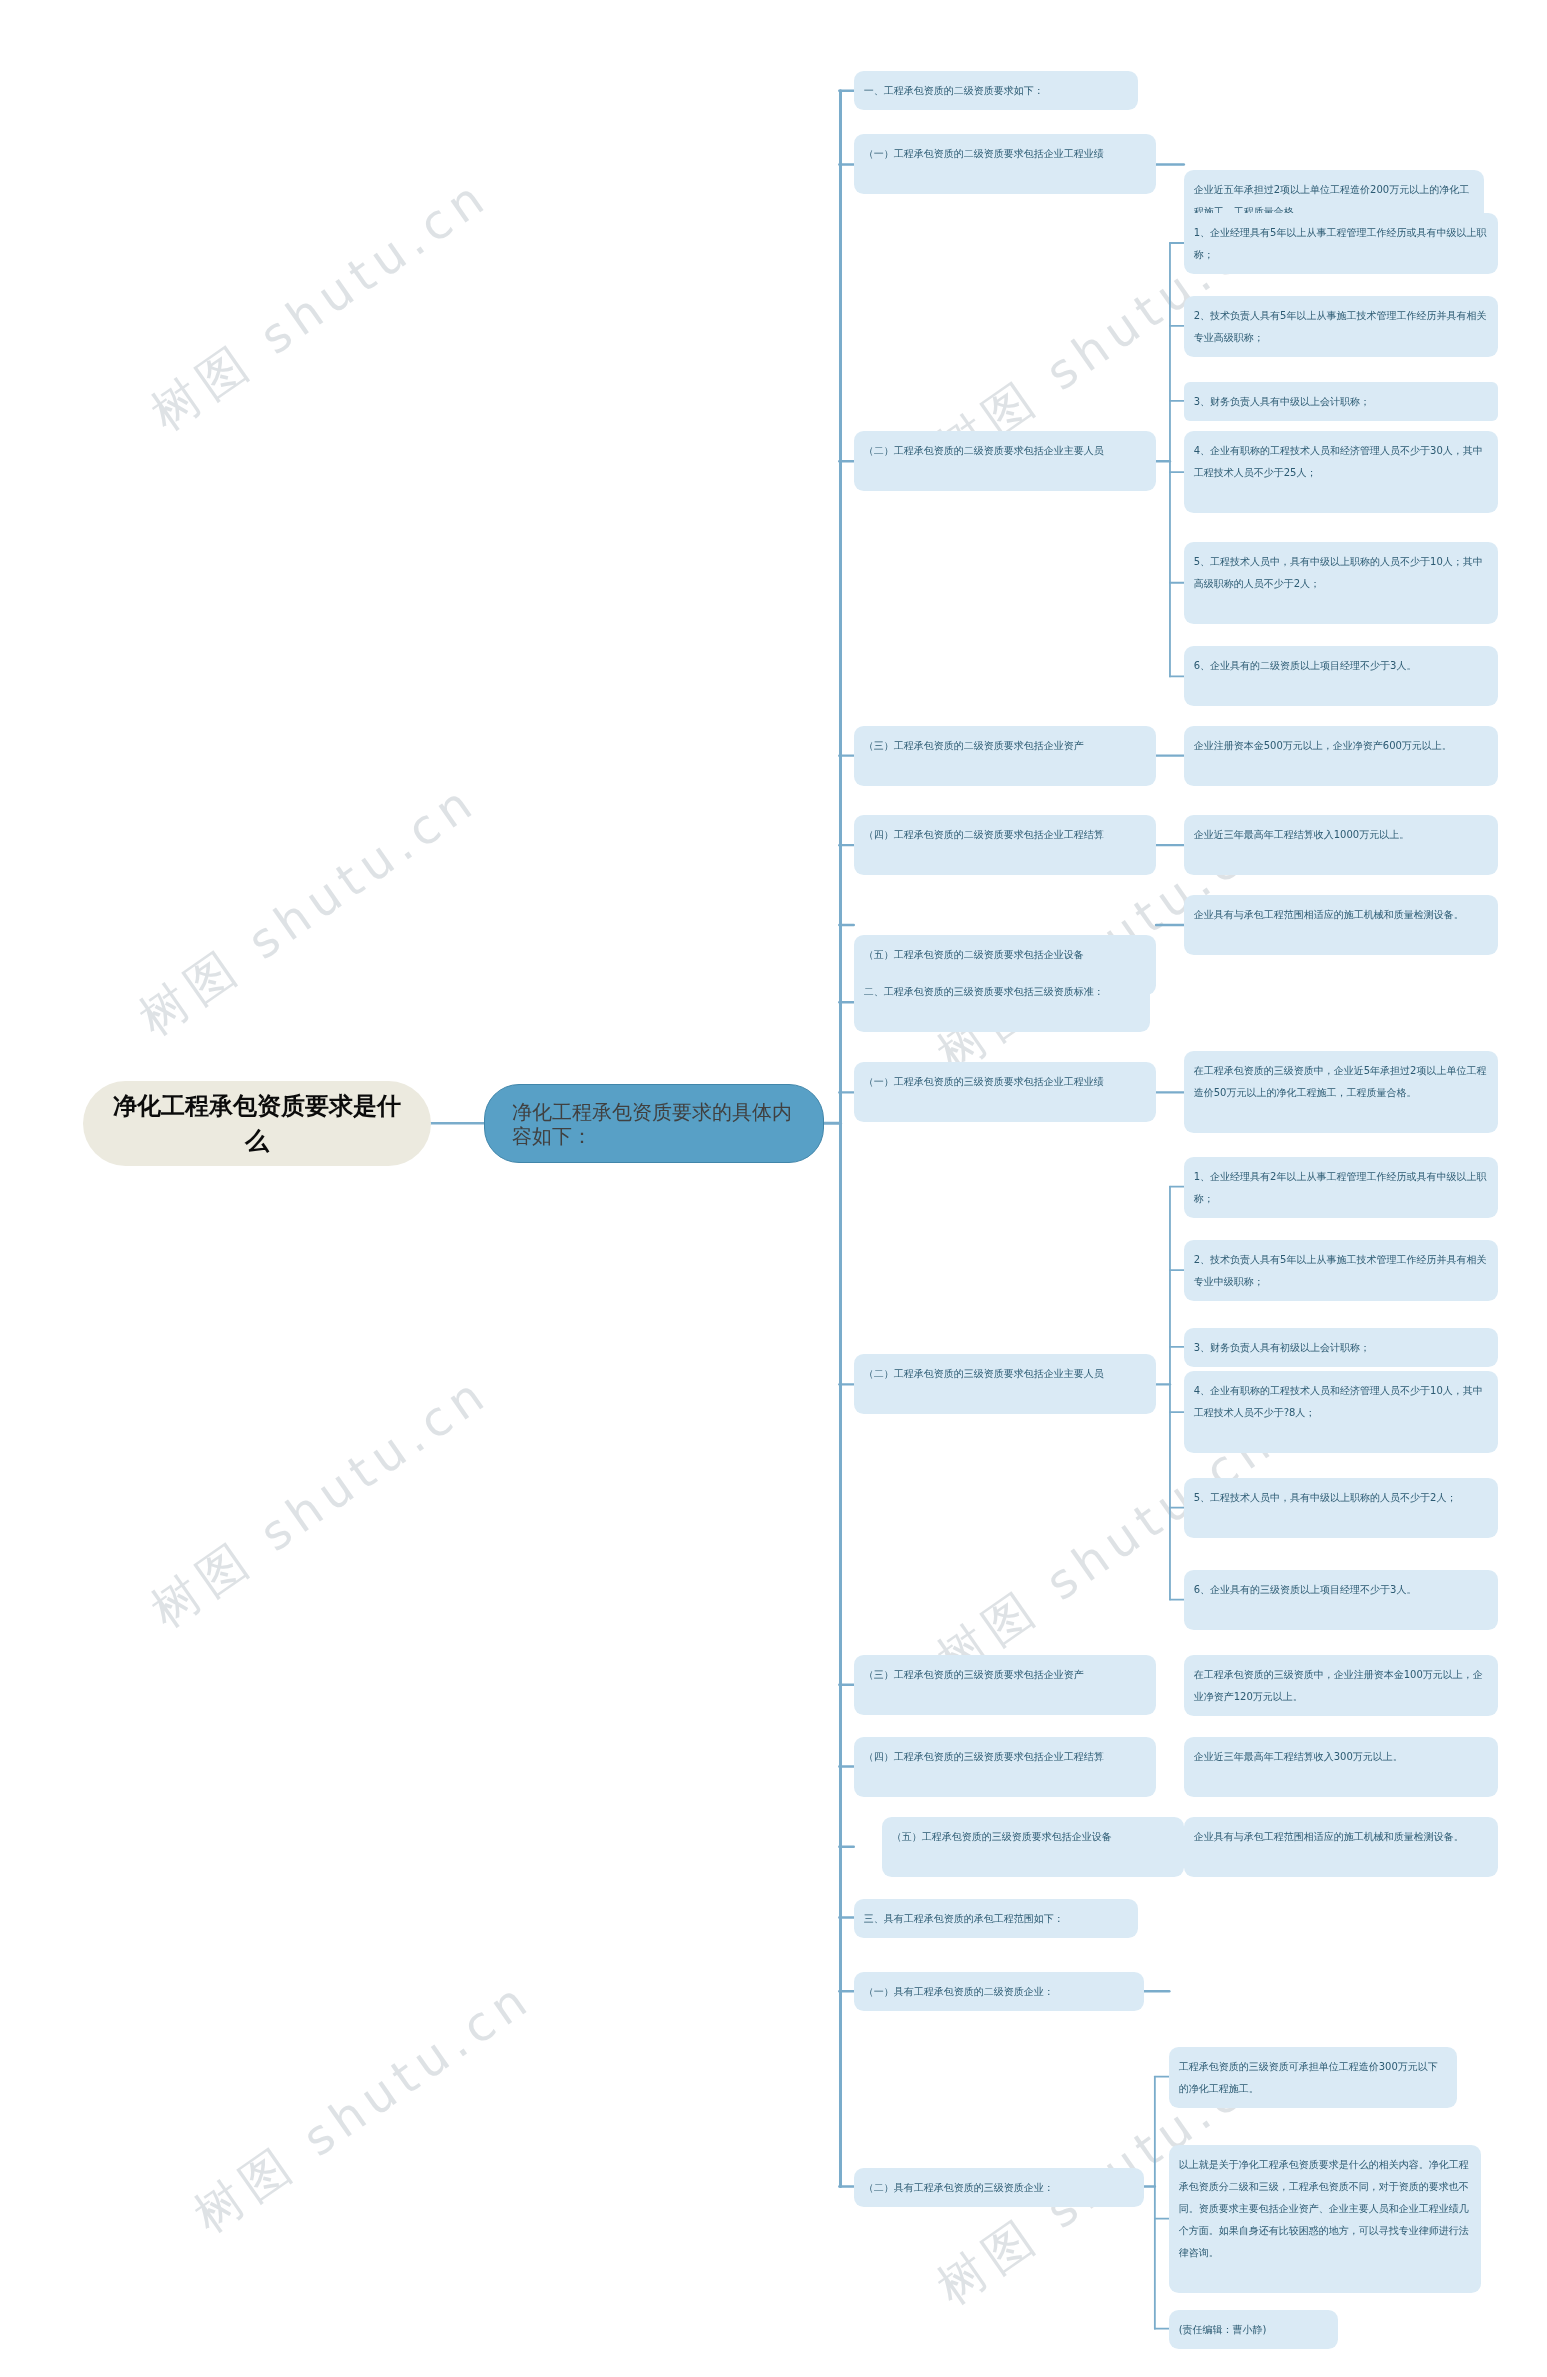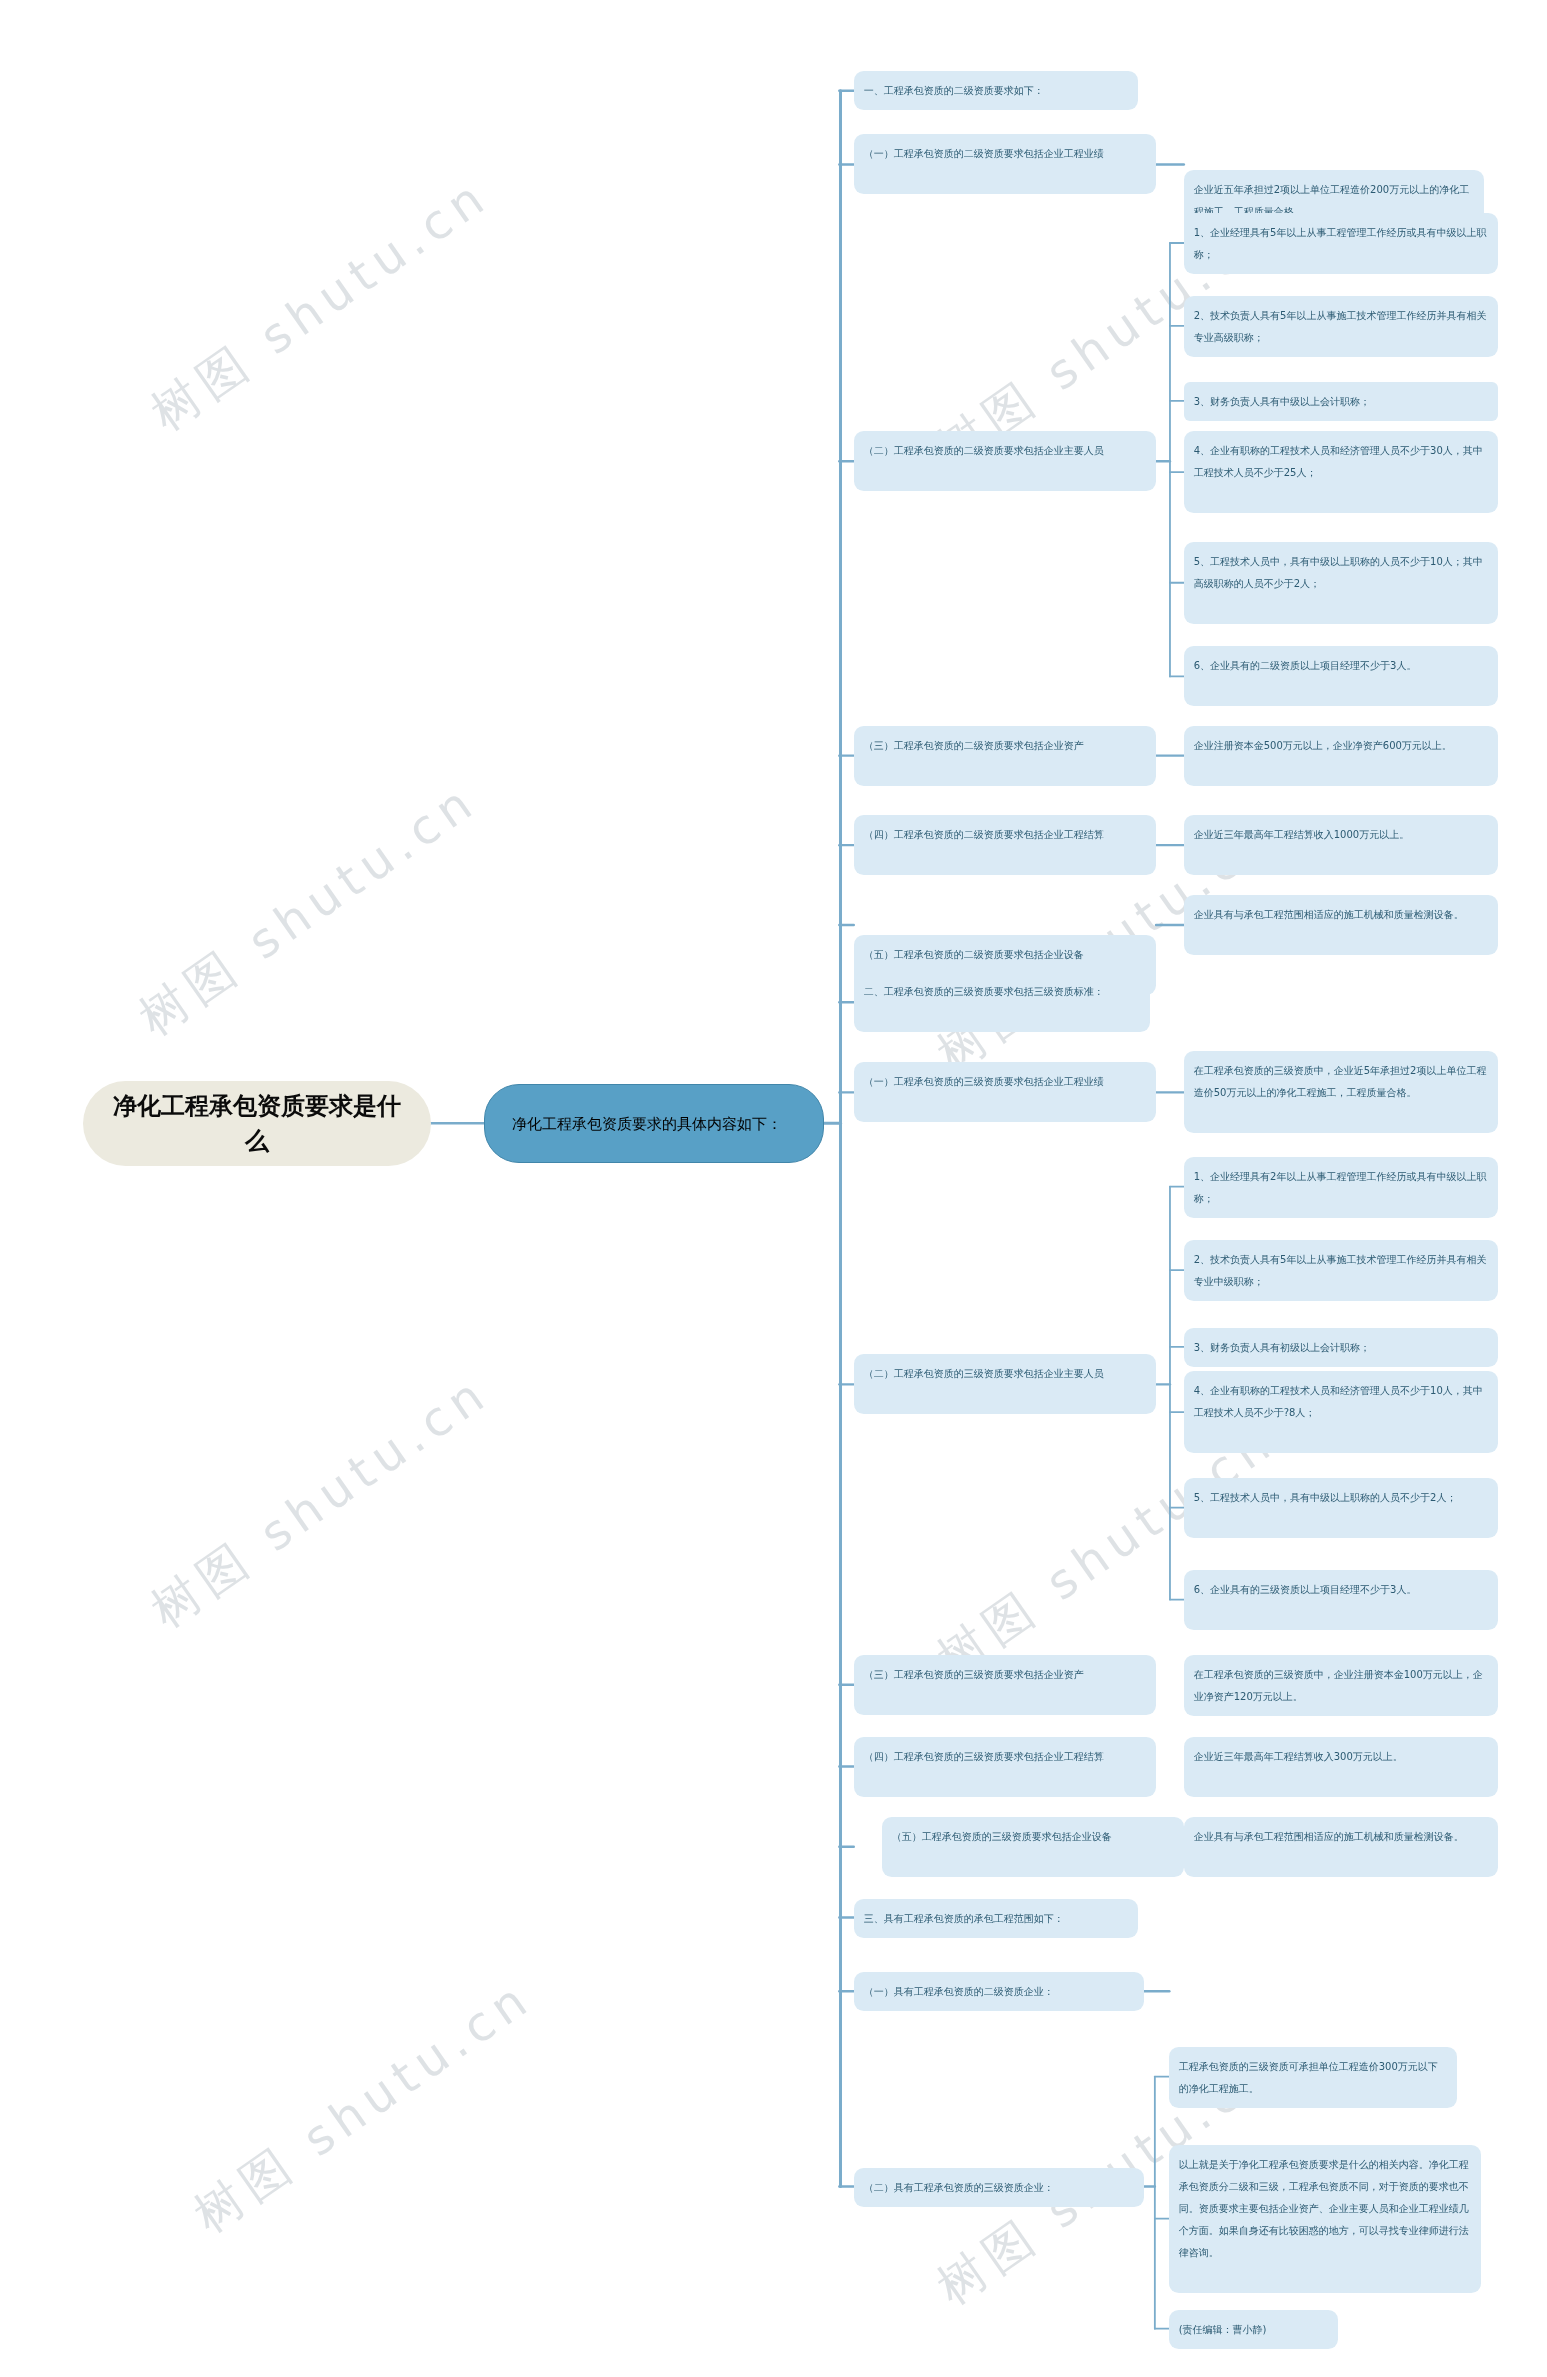--- a/index.html
+++ b/index.html
@@ -6,22 +6,22 @@
   body{font-family:"DejaVu Sans","Liberation Sans",sans-serif;}
   #canvas{position:relative;width:1548px;height:2377px;background:#ffffff;overflow:hidden;}
   .wm{position:absolute;color:rgba(168,178,186,0.38);font-size:48px;letter-spacing:7.3px;
       white-space:nowrap;transform:rotate(-35deg);transform-origin:left center;pointer-events:none;}
   svg.links{position:absolute;left:0;top:0;}
   .node{position:absolute;background:#daeaf5;color:#2b5a72;font-size:10px;line-height:22px;
         padding:8.5px 9.7px;border-radius:9.7px;box-sizing:border-box;}
   .root-node{position:absolute;background:#eceadf;color:#0b0b0b;font-weight:bold;font-size:24px;
         line-height:35px;border-radius:45px;display:flex;align-items:center;justify-content:center;
         text-align:center;box-sizing:border-box;padding:17px 27px;}
-  .main-node{position:absolute;background:#58a0c6;border:1.8px solid #4186aa;color:#000000;
-        font-size:15px;line-height:24px;border-radius:35px;display:flex;align-items:center;
+  .main-node{position:absolute;background:#58a0c6;border:1.8px solid #4186aa;color:#404040;
+        font-size:20px;line-height:24px;border-radius:35px;display:flex;align-items:center;
         box-sizing:border-box;padding:9.7px 27px;}
 </style>
 </head>
 <body>
 
 <div id="canvas">
 
   <div class="wm" style="left:157px;top:387px;">树图 shutu.cn</div>
   <div class="wm" style="left:943px;top:423px;">树图 shutu.cn</div>
   <div class="wm" style="left:145px;top:992px;">树图 shutu.cn</div>

